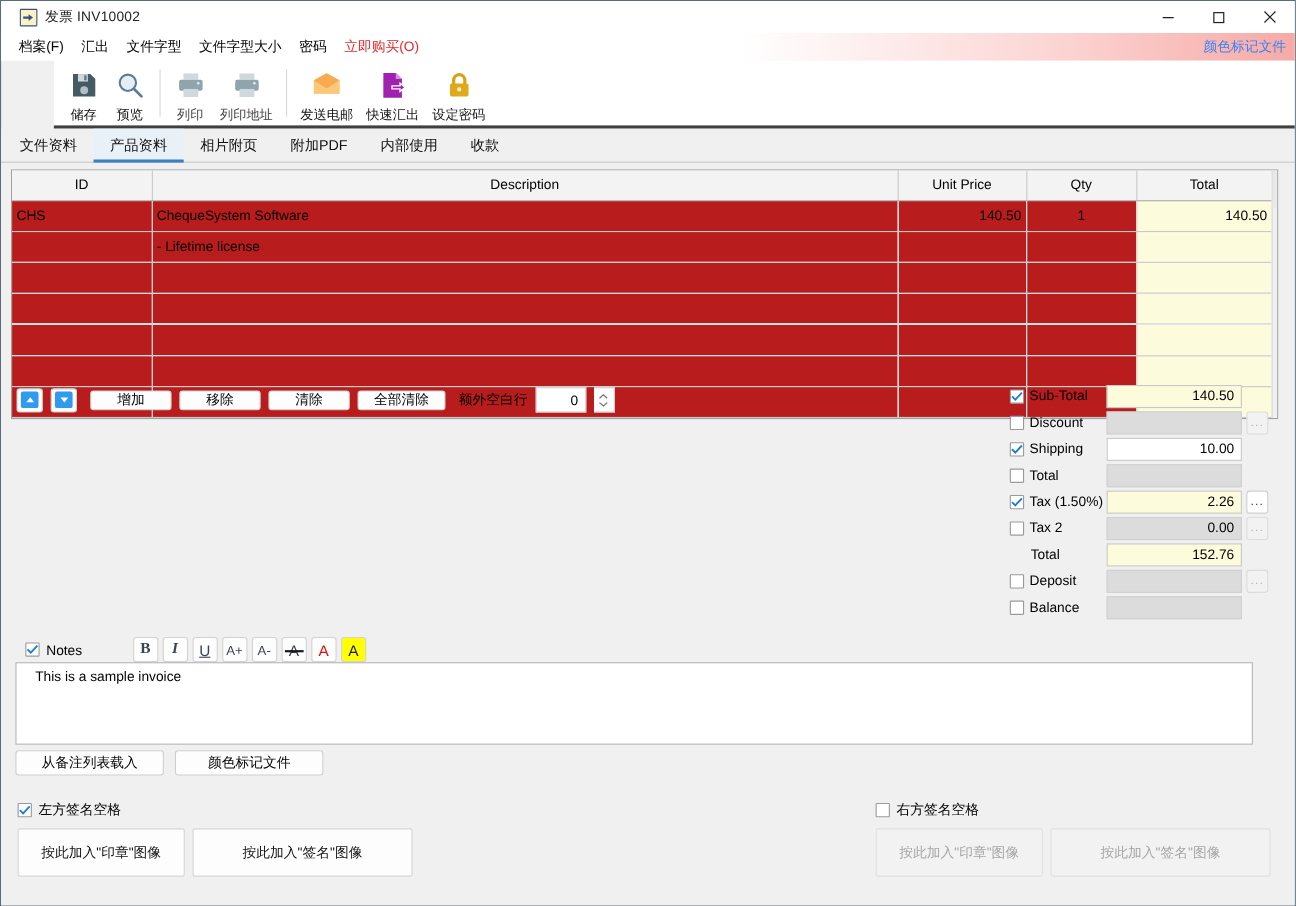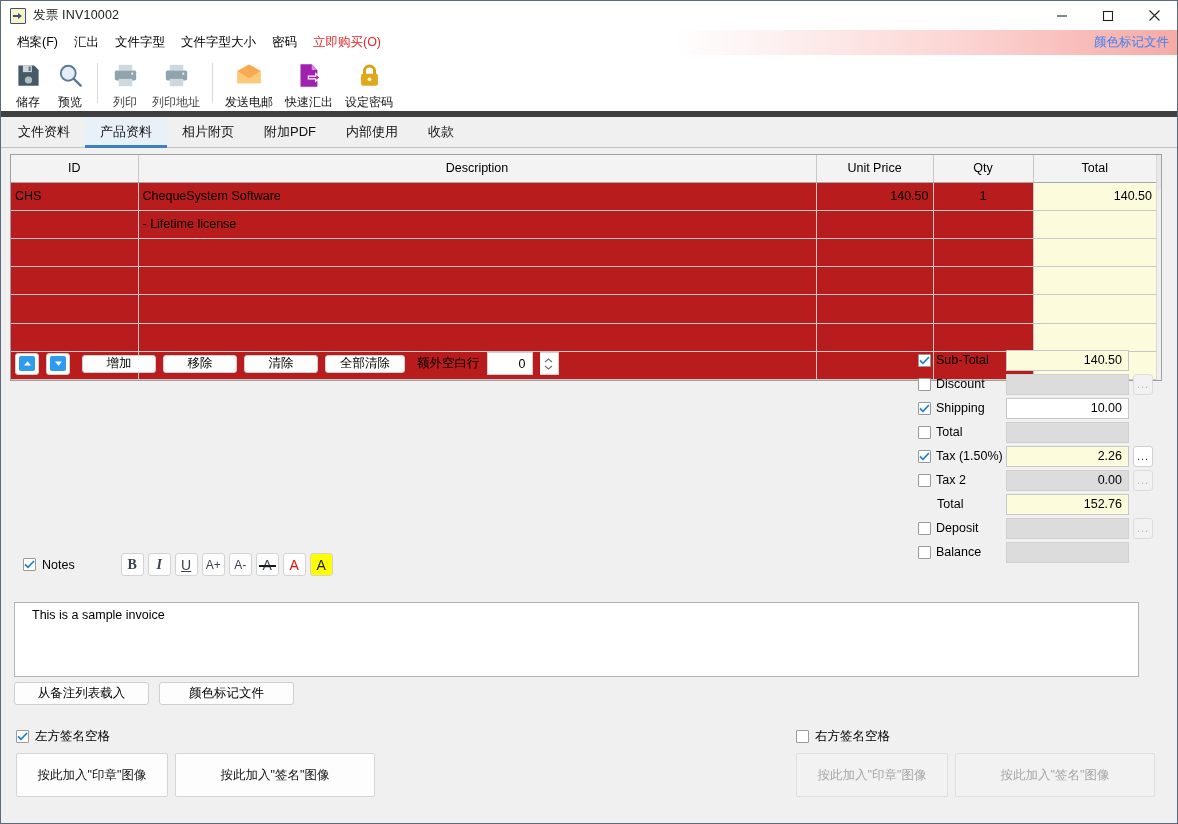--- a/index.html
+++ b/index.html
@@ -19,20 +19,21 @@
     border: 1px solid #5b6a7d;
     display: flex; flex-direction: column;
     position: relative;
   }
 
   
   .titlebar {
     height: 29px; background:#ffffff;
     display:flex; align-items:center;
     flex: 0 0 29px;
+    padding-left: 8px;
   }
   .tb-icon {
     width:16px; height:16px; margin-left:9px; margin-right:7px;
     position:relative; flex:0 0 16px;
   }
   .tb-icon .sq {
     position:absolute; inset:0;
     background:#fdf3c0; border:1px solid #33538a; border-radius:1px;
   }
   .tb-icon .arrow {
@@ -64,22 +65,23 @@
   .menu-item.buy { color:#e8262a; }
   .menu-right {
     position:absolute; right:8px; top:0; height:25px;
     display:flex; align-items:center; font-size:12.5px; color:#3b82f6;
   }
 
   
   .toolbar {
     flex:0 0 62px; height:62px;
     background:#ffffff;
-    display:flex; align-items:flex-end; padding:4px 0 0 6px;
-    border-bottom:6px solid #404040;
+    display:flex; align-items:flex-start; padding:4px 0 0 6px;
+    border-bottom:3px solid #404040;
+    margin-left:48px;
   }
   .tool {
     width:auto; min-width:42px; padding:2px 6px 0;
     display:flex; flex-direction:column; align-items:center; justify-content:flex-start;
     cursor:default;
   }
   .tool .glyph { height:32px; display:flex; align-items:center; justify-content:center; }
   .tool .lbl { font-size:12px; margin-top:3px; color:#111; white-space:nowrap; }
   .tool.disabled .lbl { color:#444; }
   .tool-sep { width:1px; align-self:stretch; margin:4px 6px 8px; background:#d8d8d8; }
@@ -186,21 +188,21 @@
   .tfield.grey { background:#dcdcdc; border-color:#d0d0d0; }
   .dots {
     width:20px; height:21px; margin-left:4px; border:1px solid #dcdcdc; border-radius:3px;
     background:#f2f2f2; display:flex; align-items:center; justify-content:center;
     font-size:11px; color:#b2b2a8; letter-spacing:1px; cursor:default;
   }
   .dots.enabled { background:#ffffff; border-color:#cfcfcf; color:#333; }
   .dots.hidden { visibility:hidden; }
 
   
-  .notes-head { position:absolute; left:22px; top:405px; display:flex; align-items:center; gap:0;text-align:right; }
+  .notes-head { position:absolute; left:22px; top:431px; display:flex; align-items:center; gap:0;text-align:right; }
   .notes-lbl { display:flex; align-items:center; gap:6px; font-size:12.5px; }
   .fmt-group { display:flex; gap:4px; margin-left:46px; }
   .fmt {
     width:23px; height:23px; background:#fdfdfd; border:1px solid #d3d3d3; border-radius:3px;
     display:flex; align-items:center; justify-content:center; cursor:default;
     font-size:14px; font-weight:bold; color:#3a4450; position:relative;
   }
   .fmt.red { color:#e01010; }
   .fmt.hl { background:#ffff00; color:#222; }
   .fmt .strike {

